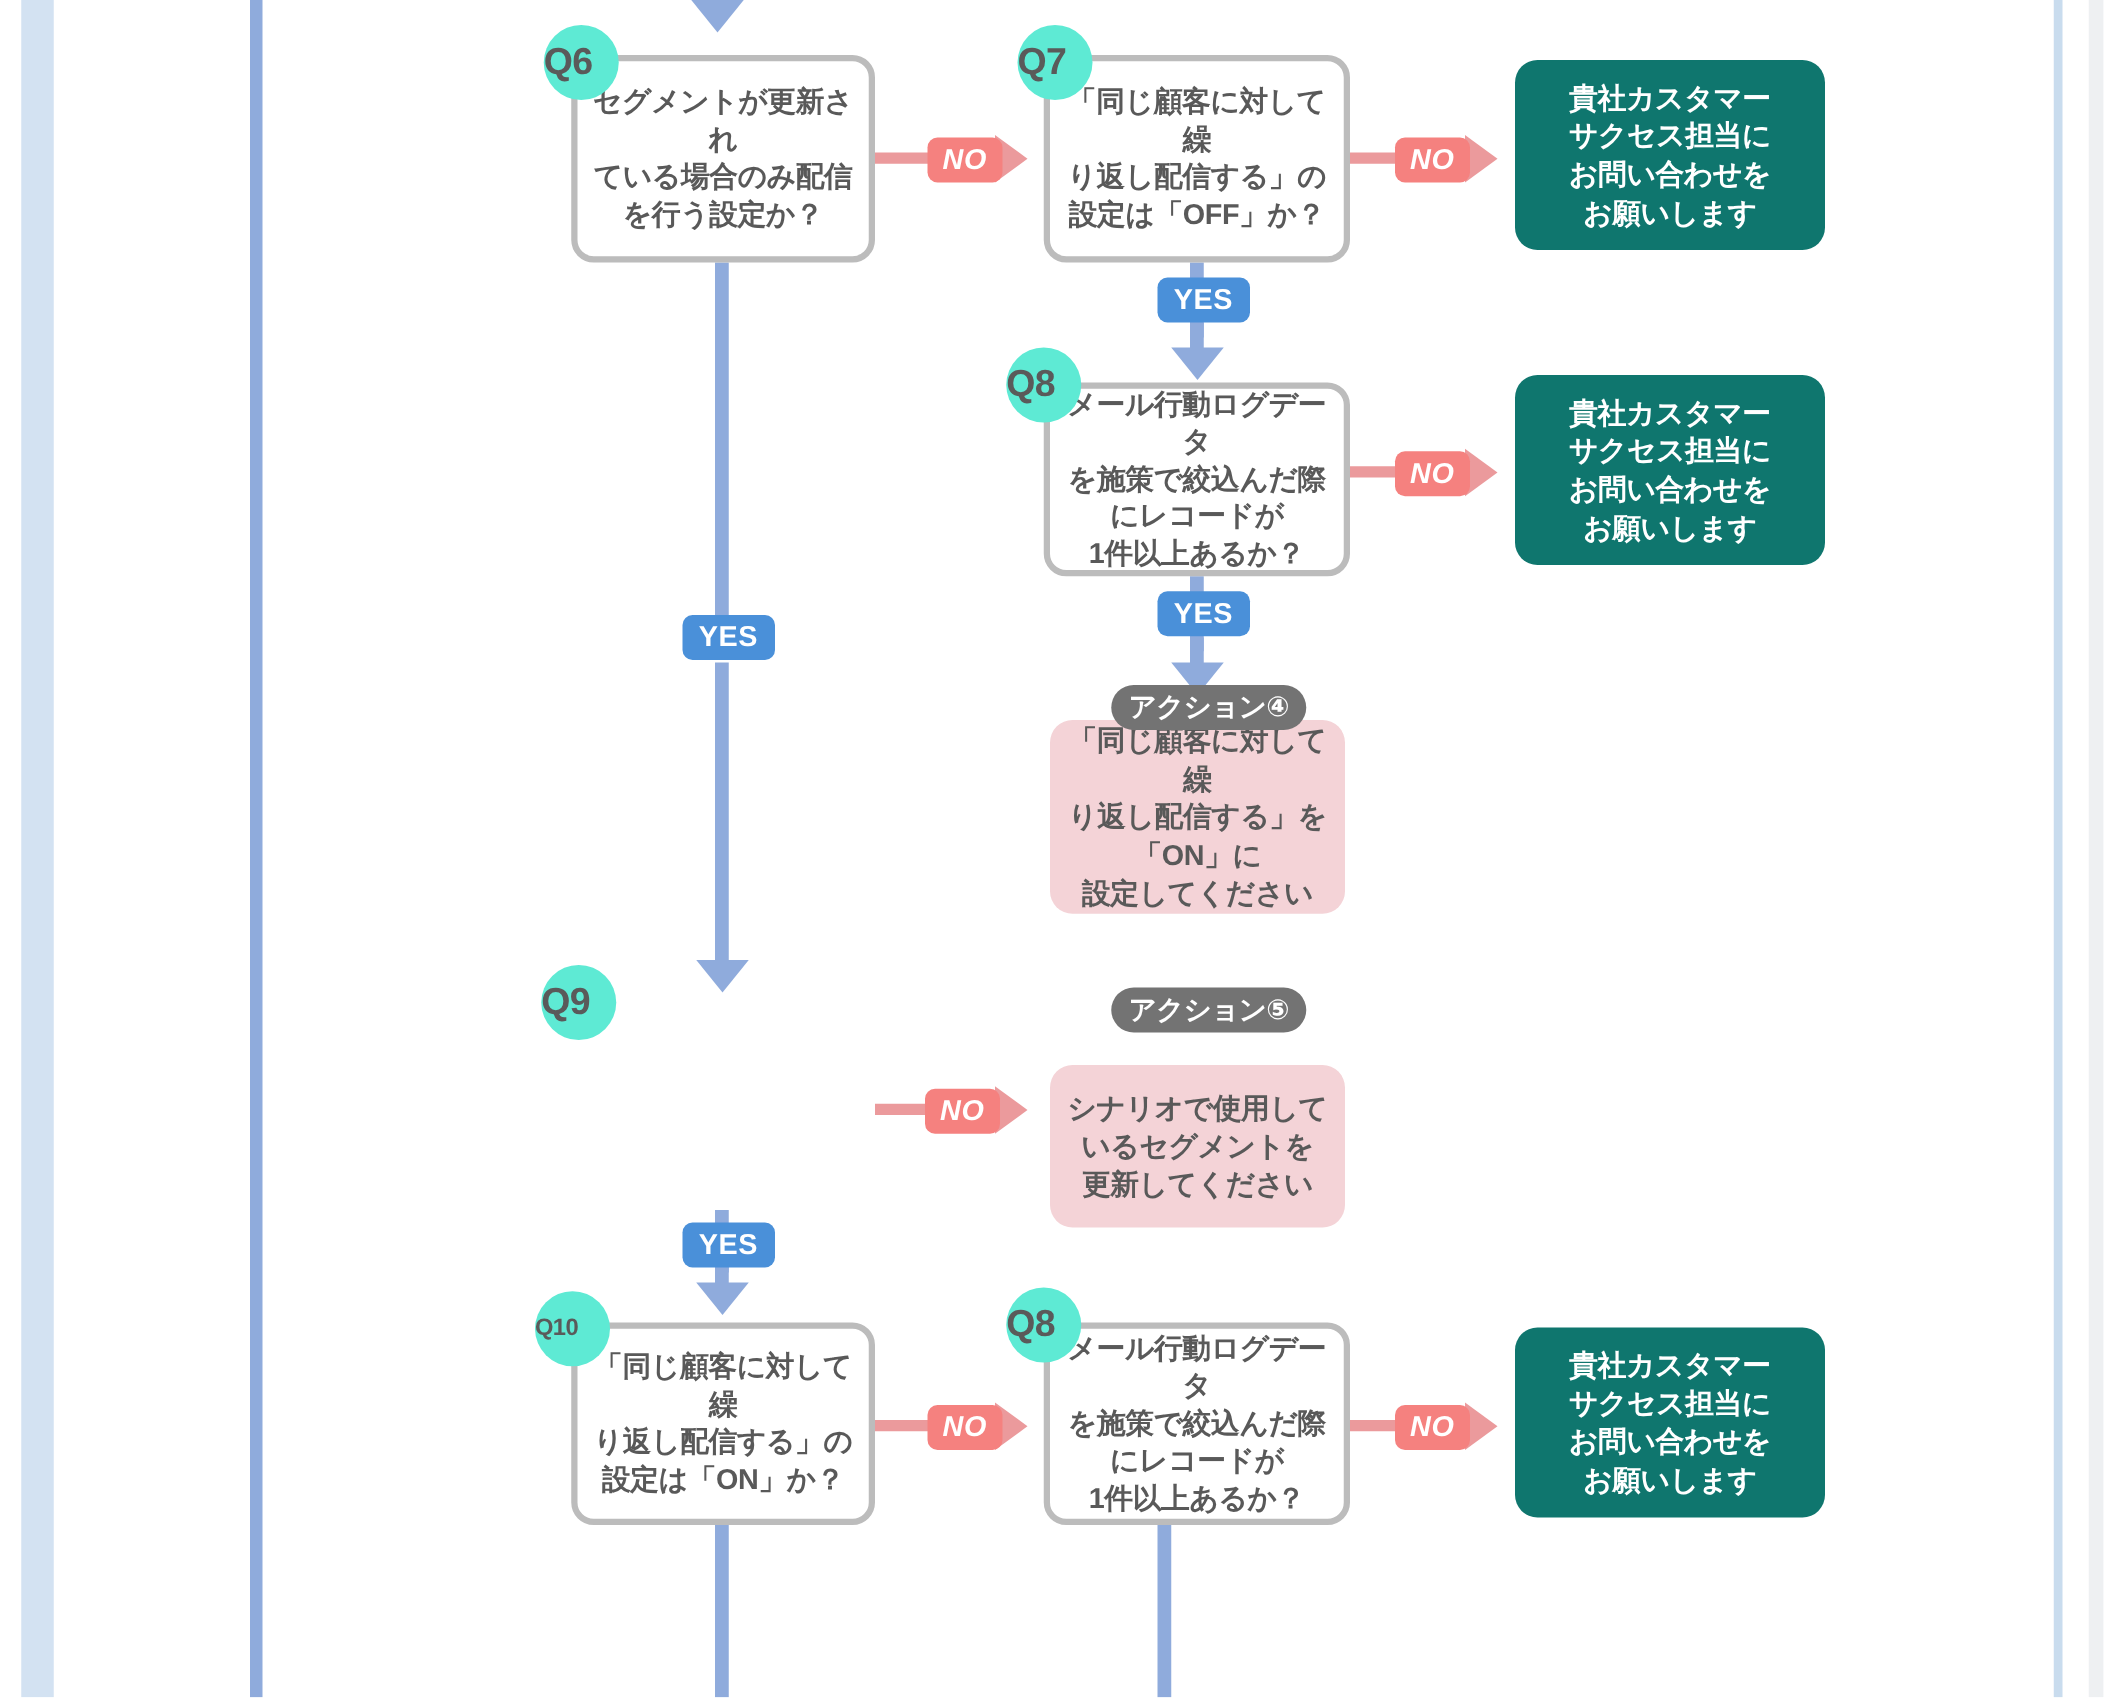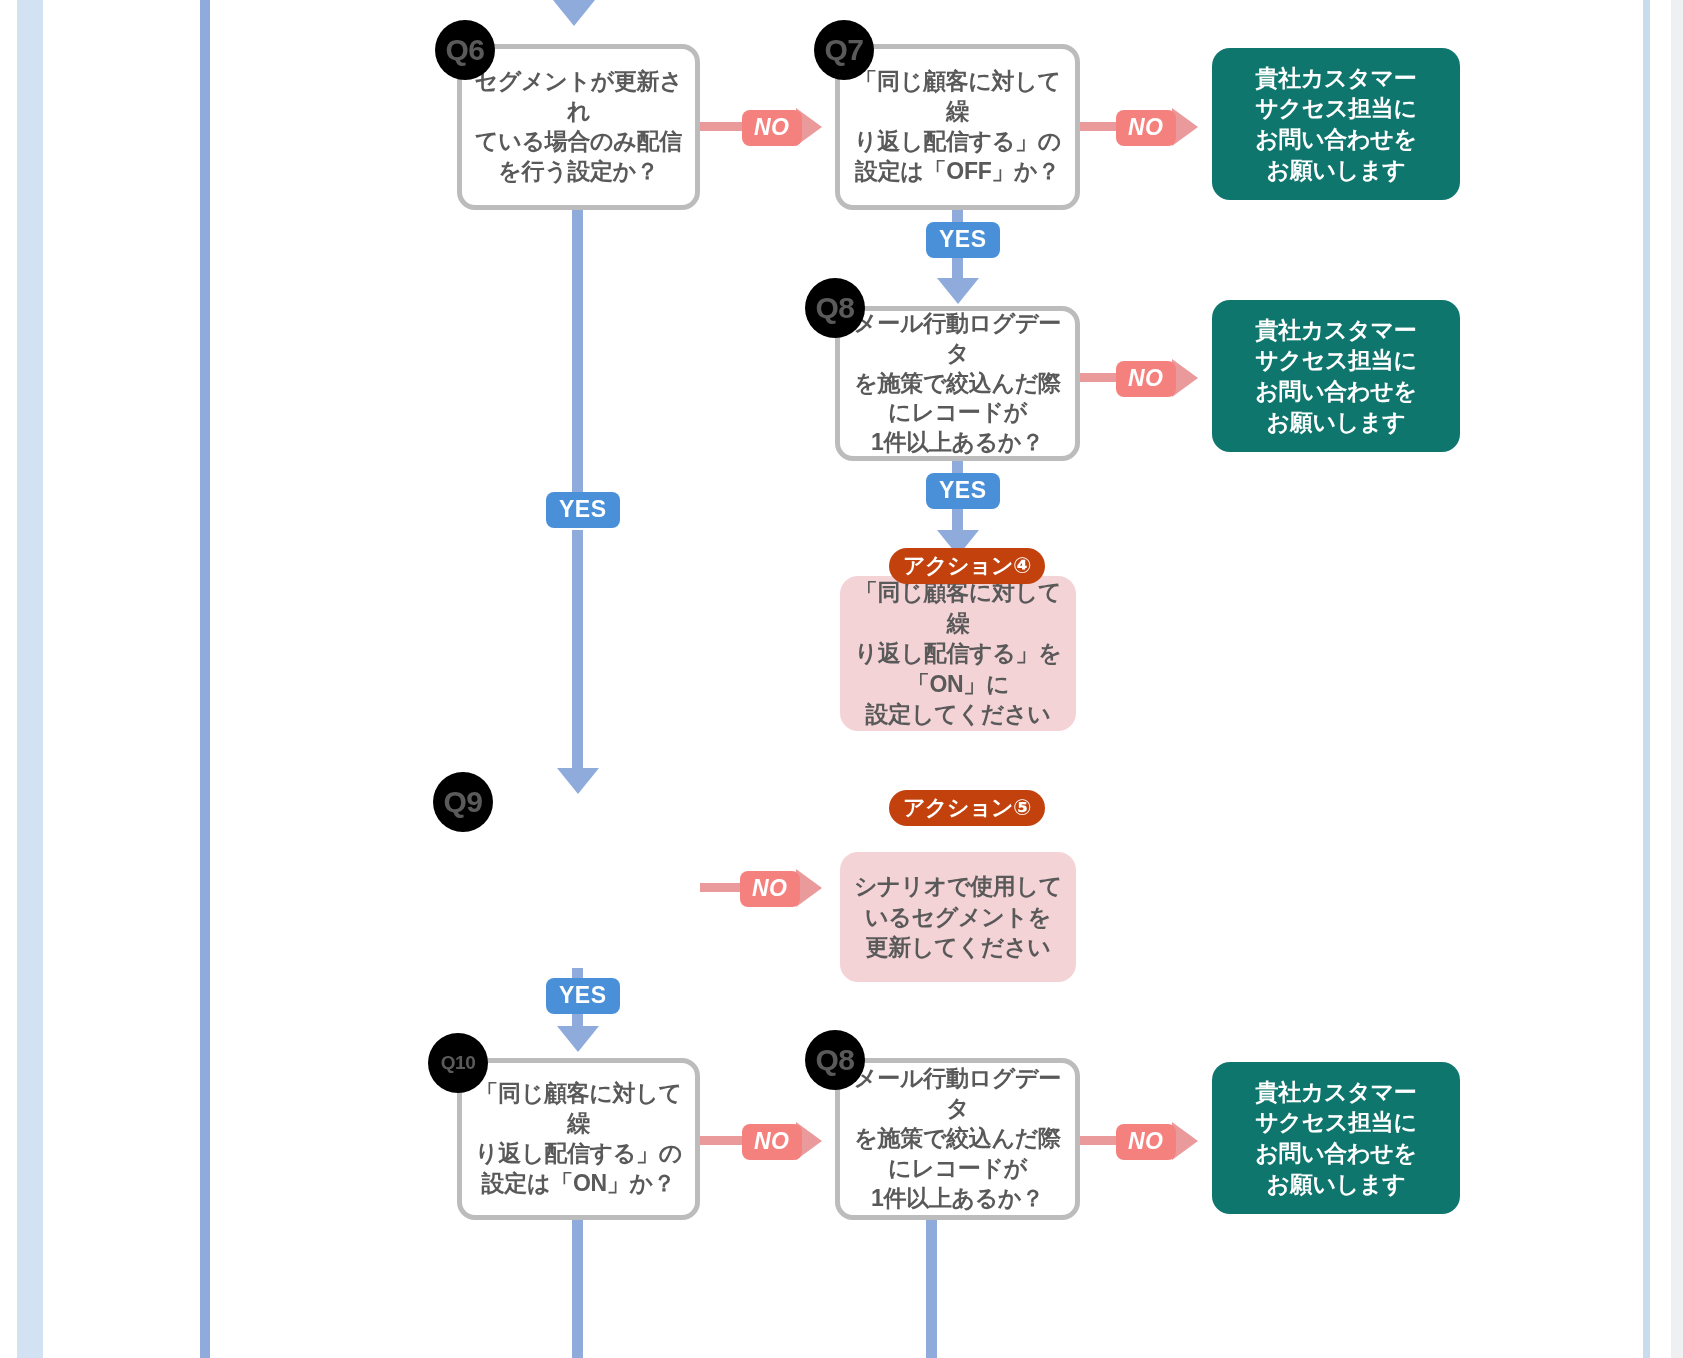--- a/index.html
+++ b/index.html
@@ -61,27 +61,26 @@
     text-align: center;
     letter-spacing: -0.3px;
     white-space: pre-line;
     padding: 0 6px;
   }
 
   .badge-q {
     position: absolute;
     width: 60px; height: 60px;
     border-radius: 50%;
-    background: #000000;
+    background: #5eead4;
     color: #5a5a5a;
     font-size: 30px;
     font-weight: bold;
     display: flex;
     align-items: center;
-    justify-content: center;
     z-index: 8;
     letter-spacing: -0.5px;
   }
 
   
   .redbox {
     position: absolute;
     background: #0f766e;
     border-radius: 18px;
     display: flex;
@@ -117,21 +116,21 @@
     text-align: center;
     white-space: pre-line;
     letter-spacing: -0.3px;
     padding: 0 6px;
   }
   .badge-action {
     position: absolute;
     height: 36px;
     padding: 0 14px;
     border-radius: 18px;
-    background: #c2410c;
+    background: #737373;
     color: #ffffff;
     font-size: 22px;
     font-weight: bold;
     display: flex;
     align-items: center;
     justify-content: center;
     z-index: 8;
     letter-spacing: -0.5px;
   }
 

